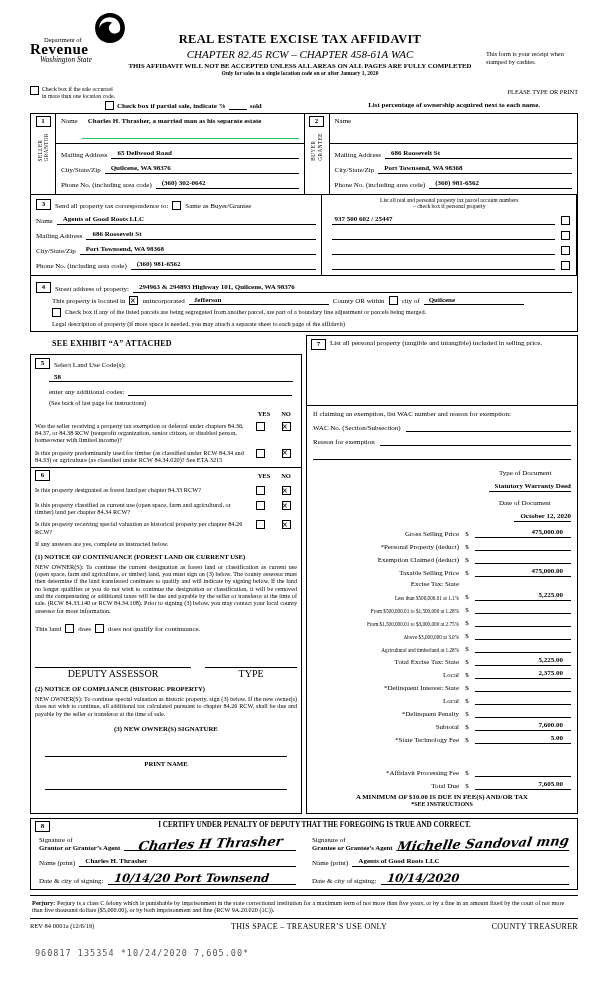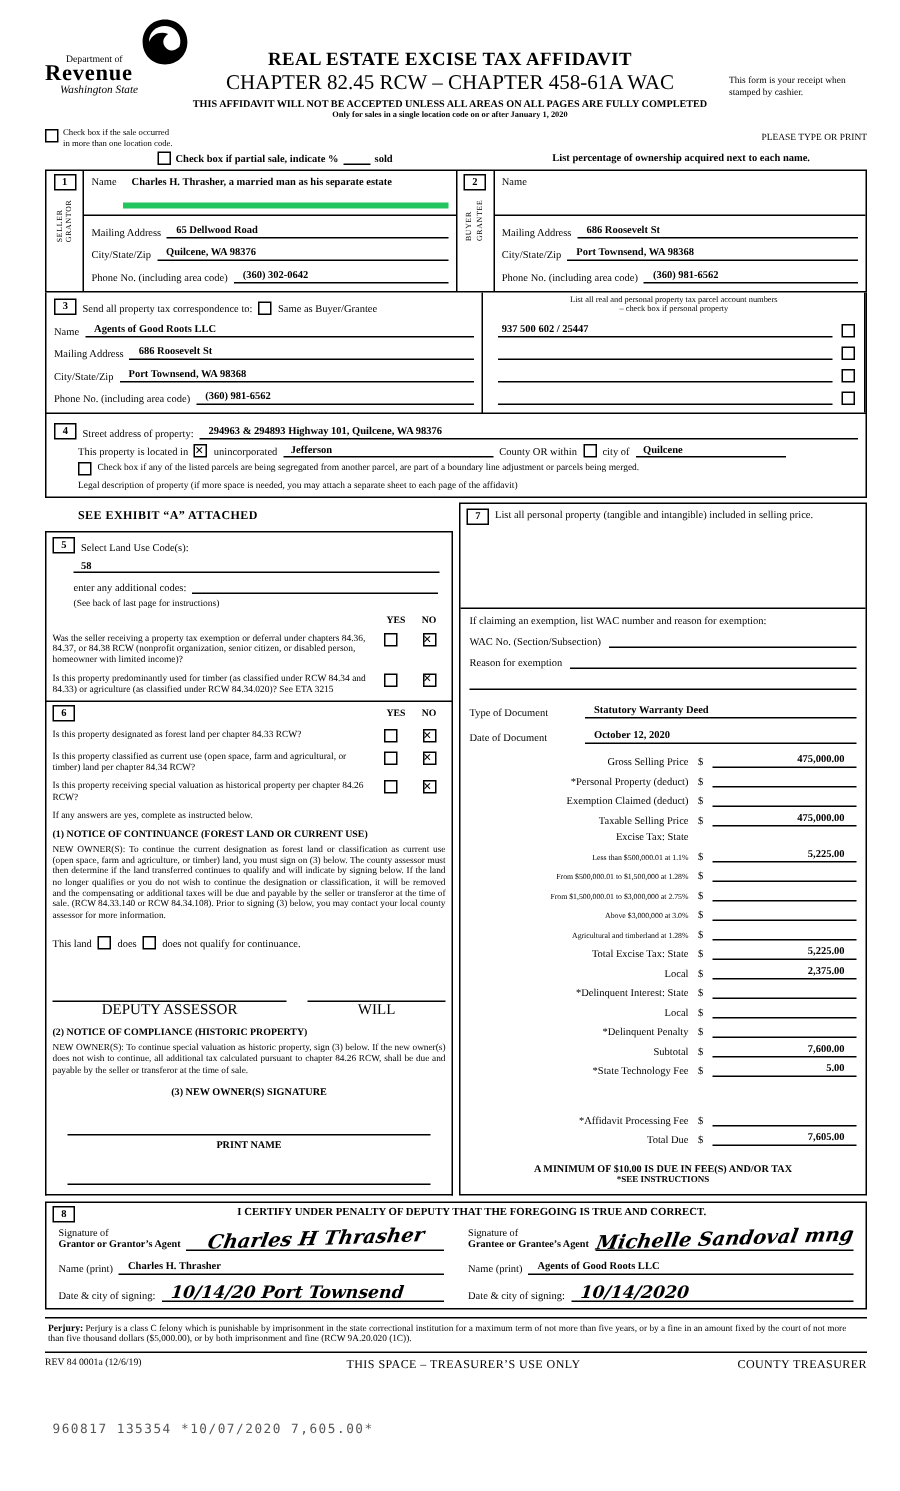--- a/index.html
+++ b/index.html
@@ -7,21 +7,21 @@
         font-family:"Liberation Serif",serif;color:#000;font-size:7px;overflow:hidden;}
   .content{padding:0 22px 0 30px;}
   
   .hdr{position:relative;height:112px;}
   .logo{position:absolute;left:30px;top:12px;display:flex;gap:2px;}
   .logo .dep{font-size:6.5px;margin-left:14px;}
   .logo .rev{font-size:15px;font-weight:bold;letter-spacing:0.5px;line-height:12px;}
   .logo .ws{font-size:7.5px;font-style:italic;margin-left:10px;}
   .hdrc{position:absolute;left:50%;transform:translateX(-50%);top:32px;text-align:center;width:400px;}
   .title{font-size:12.5px;font-weight:bold;letter-spacing:0.3px;}
-  .chapter{font-size:14px;margin-top:1px;}
+  .chapter{font-size:11px;margin-top:1px;font-style:italic;}
   .warning{font-size:6.8px;font-weight:bold;margin-top:2px;}
   .singleloc{font-size:5.6px;font-weight:bold;margin-top:1px;}
   .receipt{position:absolute;right:22px;top:50px;width:92px;font-size:6.3px;line-height:7.5px;}
   .typeprint{position:absolute;right:22px;top:88px;font-size:6.3px;}
   .multiloc{position:absolute;left:30px;top:86px;font-size:5.8px;line-height:6.8px;display:flex;gap:3px;}
   .partial{position:absolute;left:105px;top:101px;font-size:7px;font-weight:bold;display:flex;align-items:flex-end;gap:3px;}
   .ownnote{position:absolute;right:60px;top:101px;font-size:7px;font-weight:bold;}
   
   .box{border:1px solid #000;}
   .num{border:1px solid #000;min-width:11px;height:9px;line-height:9px;text-align:center;
@@ -37,21 +37,21 @@
   .small{font-size:6.3px;}
   
   .box12{display:flex;margin-top:1px;}
   .half{width:50%;display:flex;}
   .half.l{border-right:1px solid #000;}
   .rail{width:24px;border-right:1px solid #000;display:flex;flex-direction:column;align-items:center;padding-top:2px;}
   .vwrap{display:flex;margin-top:6px;}
   .vtext{writing-mode:vertical-rl;transform:rotate(180deg);font-size:5.2px;letter-spacing:0.5px;line-height:6.5px;}
   .fields{flex:1;display:flex;flex-direction:column;padding-bottom:5px;}
   .nameRow{border-bottom:1px solid #000;padding:3px 5px 4px 5px;display:flex;gap:4px;min-height:22px;}
-  .nameRow .fval{min-height:0;border-bottom:4px solid #22c55e;}
+  .nameRow .fval{min-height:0;border-bottom:1px solid #22c55e;}
   
   .sec3row{display:flex;}
   .sec3l{width:53%;border:1px solid #000;border-top:none;padding-bottom:5px;}
   .sec3r{flex:1;border:1px solid #000;border-top:none;border-left:none;display:flex;}
   .pcol{flex:1.6;border-right:1px solid #000;padding:2px 2px 4px 2px;}
   .acol{flex:1;padding:2px 4px 4px 4px;}
   .phead{font-size:5.6px;text-align:center;line-height:6.4px;}
   .prow{display:flex;align-items:flex-end;gap:6px;margin:5px 4px 0 8px;}
   .pval{flex:1;border-bottom:1px solid #000;font-weight:bold;padding-left:2px;min-height:9px;}
   .arow{border-bottom:1px solid #000;margin:6px 6px 0 6px;min-height:9px;font-weight:bold;padding-left:4px;}
@@ -75,21 +75,21 @@
   .depc .ln{border-bottom:1px solid #000;height:10px;}
   .csig{text-align:center;font-weight:bold;font-size:6.8px;margin-top:8px;}
   .pnline{border-bottom:1px solid #000;height:12px;margin:0 10px;}
   .pname{text-align:center;font-weight:bold;font-size:6.8px;margin-top:3px;}
   
   .rightcol{flex:1;display:flex;flex-direction:column;}
   .sec7head{display:flex;gap:4px;padding:3px 4px;}
   .p7blank{height:52px;}
   .exem{border-top:1px solid #000;padding:4px 6px 2px 6px;}
   .exrow{display:flex;align-items:flex-end;gap:5px;margin-top:5px;}
-  .docrow{display:flex;align-items:flex-end;gap:5px;margin:7px 6px 0 6px;}
+  .docrow{display:flex;align-items:flex-end;gap:5px;margin:7px 6px 0 6px;flex-direction:column;}
   .doclab{width:72px;flex:none;}
   .trow{display:flex;align-items:flex-end;margin:0 6px 3px 0;}
   .tlab{width:152px;text-align:right;flex:none;}
   .tdol{width:16px;text-align:center;flex:none;}
   .tval{flex:1;border-bottom:1px solid #000;text-align:right;font-weight:bold;padding-right:8px;min-height:9px;}
   .trow.br .tlab{font-size:5.2px;}
   .minnote{text-align:center;font-weight:bold;font-size:6.8px;}
   .seeins{text-align:center;font-weight:bold;font-size:6px;margin-top:1px;}
   
   .sec8{border:1px solid #000;margin-top:4px;padding-bottom:4px;}
@@ -354,21 +354,21 @@
             <span class="cb"></span>
             <span>does not qualify for continuance.</span>
           </div>
           <div class="dep">
             <div class="depc" style="flex:1.7;">
               <div class="ln"></div>
               <div>DEPUTY ASSESSOR</div>
             </div>
             <div class="depc" style="flex:1;">
               <div class="ln"></div>
-              <div>WILL</div>
+              <div>TYPE</div>
             </div>
           </div>
           <div class="ptitle">(2) NOTICE OF COMPLIANCE (HISTORIC PROPERTY)</div>
           <div class="para">NEW OWNER(S): To continue special valuation as historic property, sign (3) below. If the new owner(s) does not wish to continue, all additional tax calculated pursuant to chapter 84.26 RCW, shall be due and payable by the seller or transferor at the time of sale.</div>
           <div class="csig">(3) NEW OWNER(S) SIGNATURE</div>
           <div class="pnline" style="margin-top:12px;"></div>
           <div class="pname">PRINT NAME</div>
           <div class="pnline" style="margin-top:10px;"></div>
         </div>
       </div>
@@ -556,15 +556,15 @@
       <b>Perjury:</b>
       <span>Perjury is a class C felony which is punishable by imprisonment in the state correctional institution for a maximum term of not more than five years, or by a fine in an amount fixed by the court of not more than five thousand dollars ($5,000.00), or by both imprisonment and fine (RCW 9A.20.020 (1C)).</span>
     </div>
     <div class="foot">
       <span class="rev">REV 84 0001a (12/6/19)</span>
       <span class="tsp">THIS SPACE – TREASURER’S USE ONLY</span>
       <span class="ct">COUNTY TREASURER</span>
     </div>
   </div>
 
-  <div class="stamp">960817 135354 *10/07/2020 7,605.00*</div>
+  <div class="stamp">960817 135354 *10/24/2020 7,605.00*</div>
 
 </div>
 
 </body></html>

